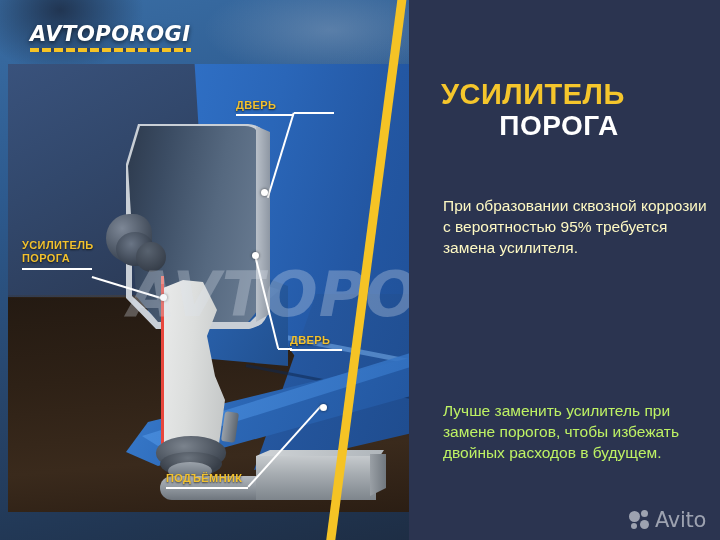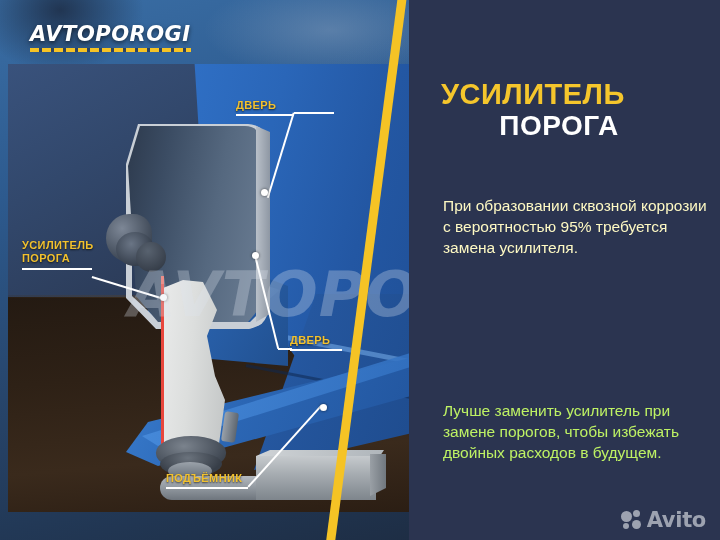--- a/index.html
+++ b/index.html
@@ -151,21 +151,21 @@
   .p3{top:400px;color:#bef264;}
 
   
   .avito{position:absolute;right:14px;bottom:8px;display:flex;align-items:center;gap:4px;opacity:.72;}
   .avito .dots{position:relative;width:22px;height:20px;}
   .avito .d{position:absolute;border-radius:50%;background:#c9cdd6;}
   .avito .d1{width:11px;height:11px;left:0;top:1px;}
   .avito .d2{width:7px;height:7px;left:12px;top:0px;}
   .avito .d3{width:6px;height:6px;left:2px;top:13px;}
   .avito .d4{width:9px;height:9px;left:11px;top:10px;}
-  .avito .wtxt{font-size:21px;color:#c9cdd6;font-weight:700;letter-spacing:-.3px;
+  .avito .wtxt{font-size:21px;color:#c9cdd6;font-weight:400;letter-spacing:-.3px;
     font-family:"DejaVu Sans",sans-serif;}
 </style>
 </head>
 <body>
 
 <div id="page">
 
   <div class="left-side">
     <div class="blur-bg"></div>
 

